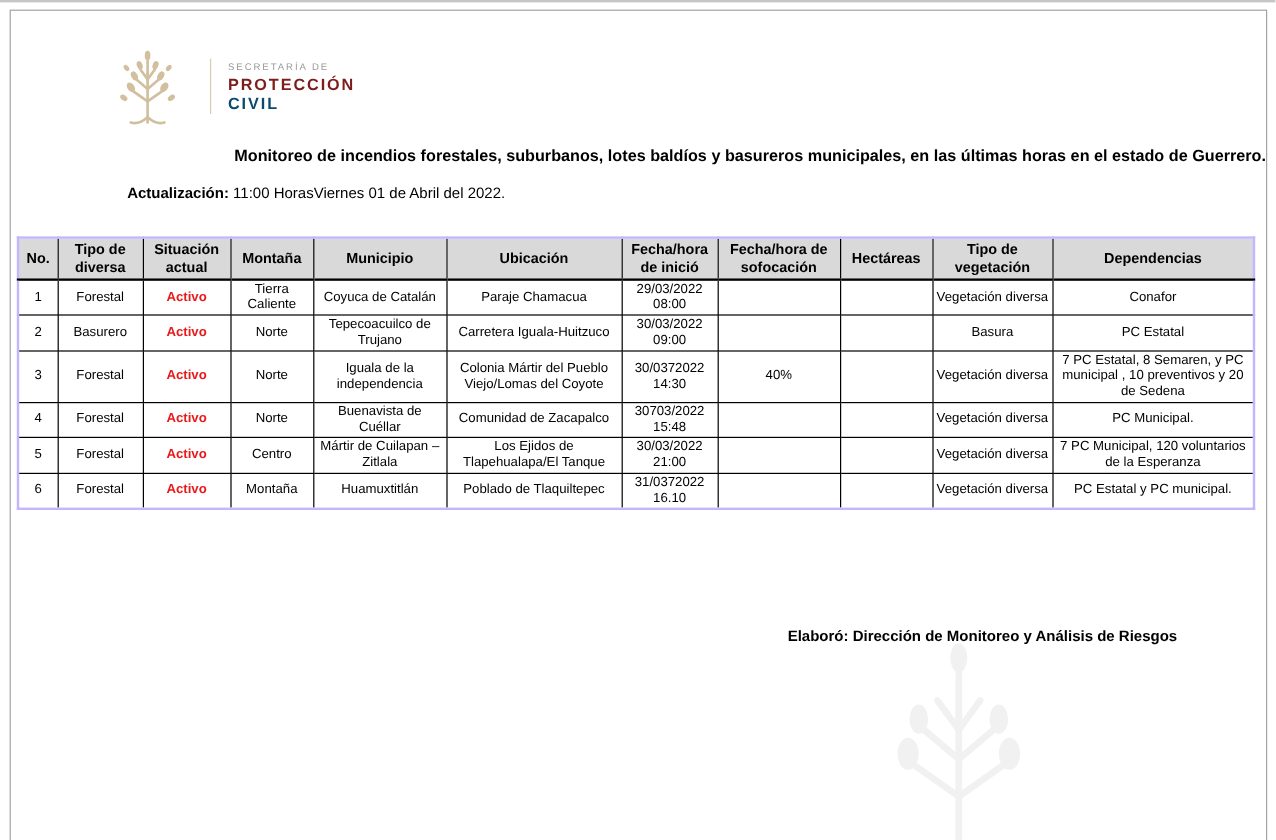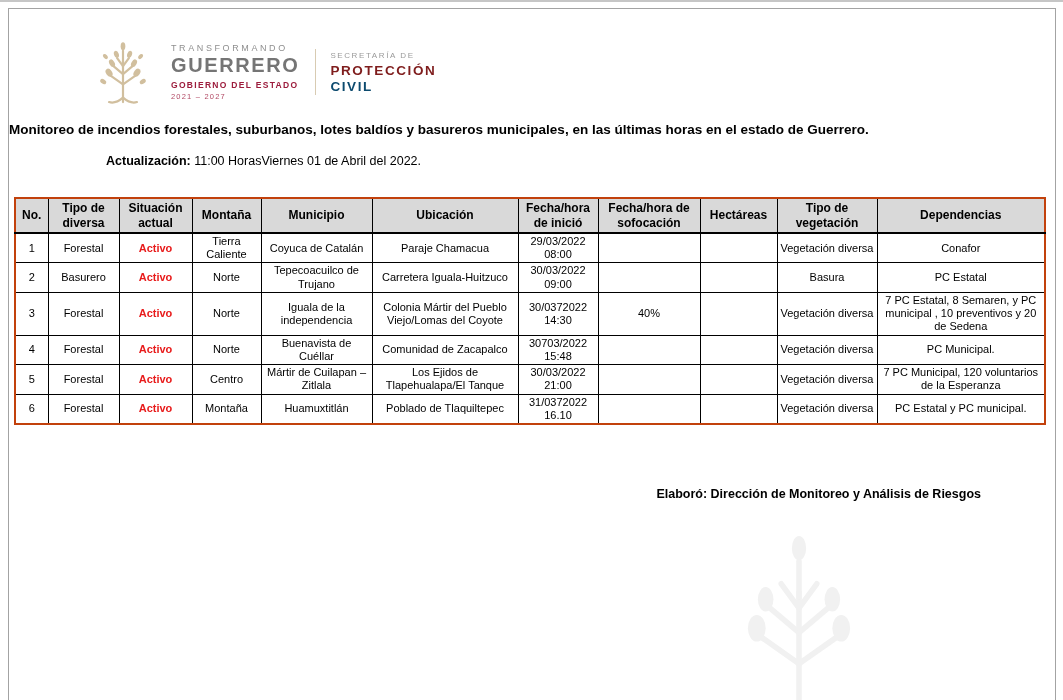--- a/index.html
+++ b/index.html
@@ -24,46 +24,46 @@
   .logo-main { margin-left: 12px; }
   .logo-transformando { font-size: 9px; letter-spacing: 2.6px; color: #8f8f8f; }
   .logo-guerrero { font-size: 20px; font-weight: bold; letter-spacing: 1.6px; color: #757575; margin-top: 1px; }
   .logo-gobierno { font-size: 8.5px; font-weight: bold; letter-spacing: 1.3px; color: #9c1c3c; margin-top: 3px; }
   .logo-years { font-size: 7.5px; color: #b24a65; letter-spacing: 1.2px; margin-top: 2px; }
   .logo-divider { width: 1px; height: 46px; background: #d8cbb2; margin: 0 14px 0 16px; }
   .logo-secretaria { font-size: 8px; letter-spacing: 1.6px; color: #9a9a9a; }
   .logo-proteccion { font-size: 13.5px; font-weight: bold; letter-spacing: 1.6px; color: #7f1d1d; margin-top: 3px; }
   .logo-civil { font-size: 13.5px; font-weight: bold; letter-spacing: 1.6px; color: #0c4a6e; margin-top: 1px; }
   
-  .doc-title { margin-top: 17px; text-align: left; font-weight: bold; font-size: 13.5px; }
+  .doc-title { margin-top: 17px; text-align: right; font-weight: bold; font-size: 13.5px; }
   .meta-row {
     display: flex; justify-content: flex-start;
     margin-top: 17px; padding: 0 150px 0 97px; font-size: 12.5px;
   }
   .meta-update b { font-weight: bold; }
   
   table.report {
     margin: 29px 0 0 5px; border-collapse: collapse;
     width: 1030px; table-layout: fixed;
-    border: 2px solid #c2410c;
+    border: 2px solid #c4b5fd;
   }
   table.report th, table.report td {
     border: 1px solid #000; text-align: center; vertical-align: middle;
     padding: 1px 2px; overflow: hidden;
   }
   table.report thead th {
     background: #d9d9d9; font-size: 12px; font-weight: bold;
     border-bottom-width: 2px; line-height: 1.2; height: 35px;
   }
   table.report td { font-size: 11px; line-height: 1.2; }
   table.report tbody tr { height: 29px; }
   td.status { color: #e81b1b; font-weight: bold; }
   
   .footer {
-    margin-top: 62px; padding-right: 74px; text-align: right;
+    margin-top: 98px; padding-right: 74px; text-align: right;
     font-weight: bold; font-size: 12.5px;
   }
   
   .watermark { position: absolute; left: 690px; top: 545px; pointer-events: none; }
   .watermark svg { display: block; margin-top: -28px; }
 </style>
 </head>
 <body>
 
 <div class="window-top-edge"></div>
@@ -91,26 +91,20 @@
         <ellipse cx="55" cy="33" rx="3.5" ry="5.5" transform="rotate(30 55 33)"></ellipse>
         <ellipse cx="31" cy="21" rx="3.2" ry="5" transform="rotate(-20 31 21)"></ellipse>
         <ellipse cx="49" cy="21" rx="3.2" ry="5" transform="rotate(20 49 21)"></ellipse>
         <ellipse cx="40" cy="10" rx="3.2" ry="5.5"></ellipse>
         <ellipse cx="13" cy="58" rx="3" ry="4.5" transform="rotate(-55 13 58)"></ellipse>
         <ellipse cx="67" cy="58" rx="3" ry="4.5" transform="rotate(55 67 58)"></ellipse>
         <ellipse cx="16" cy="24" rx="2.6" ry="4" transform="rotate(-40 16 24)"></ellipse>
         <ellipse cx="64" cy="24" rx="2.6" ry="4" transform="rotate(40 64 24)"></ellipse>
       </g>
     </svg>
-    <div class="logo-main">
-      <div class="logo-transformando">TRANSFORMANDO</div>
-      <div class="logo-guerrero">GUERRERO</div>
-      <div class="logo-gobierno">GOBIERNO DEL ESTADO</div>
-      <div class="logo-years">2021 – 2027</div>
-    </div>
     <div class="logo-divider"></div>
     <div class="logo-sec">
       <div class="logo-secretaria">SECRETARÍA DE</div>
       <div class="logo-proteccion">PROTECCIÓN</div>
       <div class="logo-civil">CIVIL</div>
     </div>
   </div>
 
   <div class="doc-title">Monitoreo de incendios forestales, suburbanos, lotes baldíos y basureros municipales, en las últimas horas en el estado de Guerrero.</div>
 

